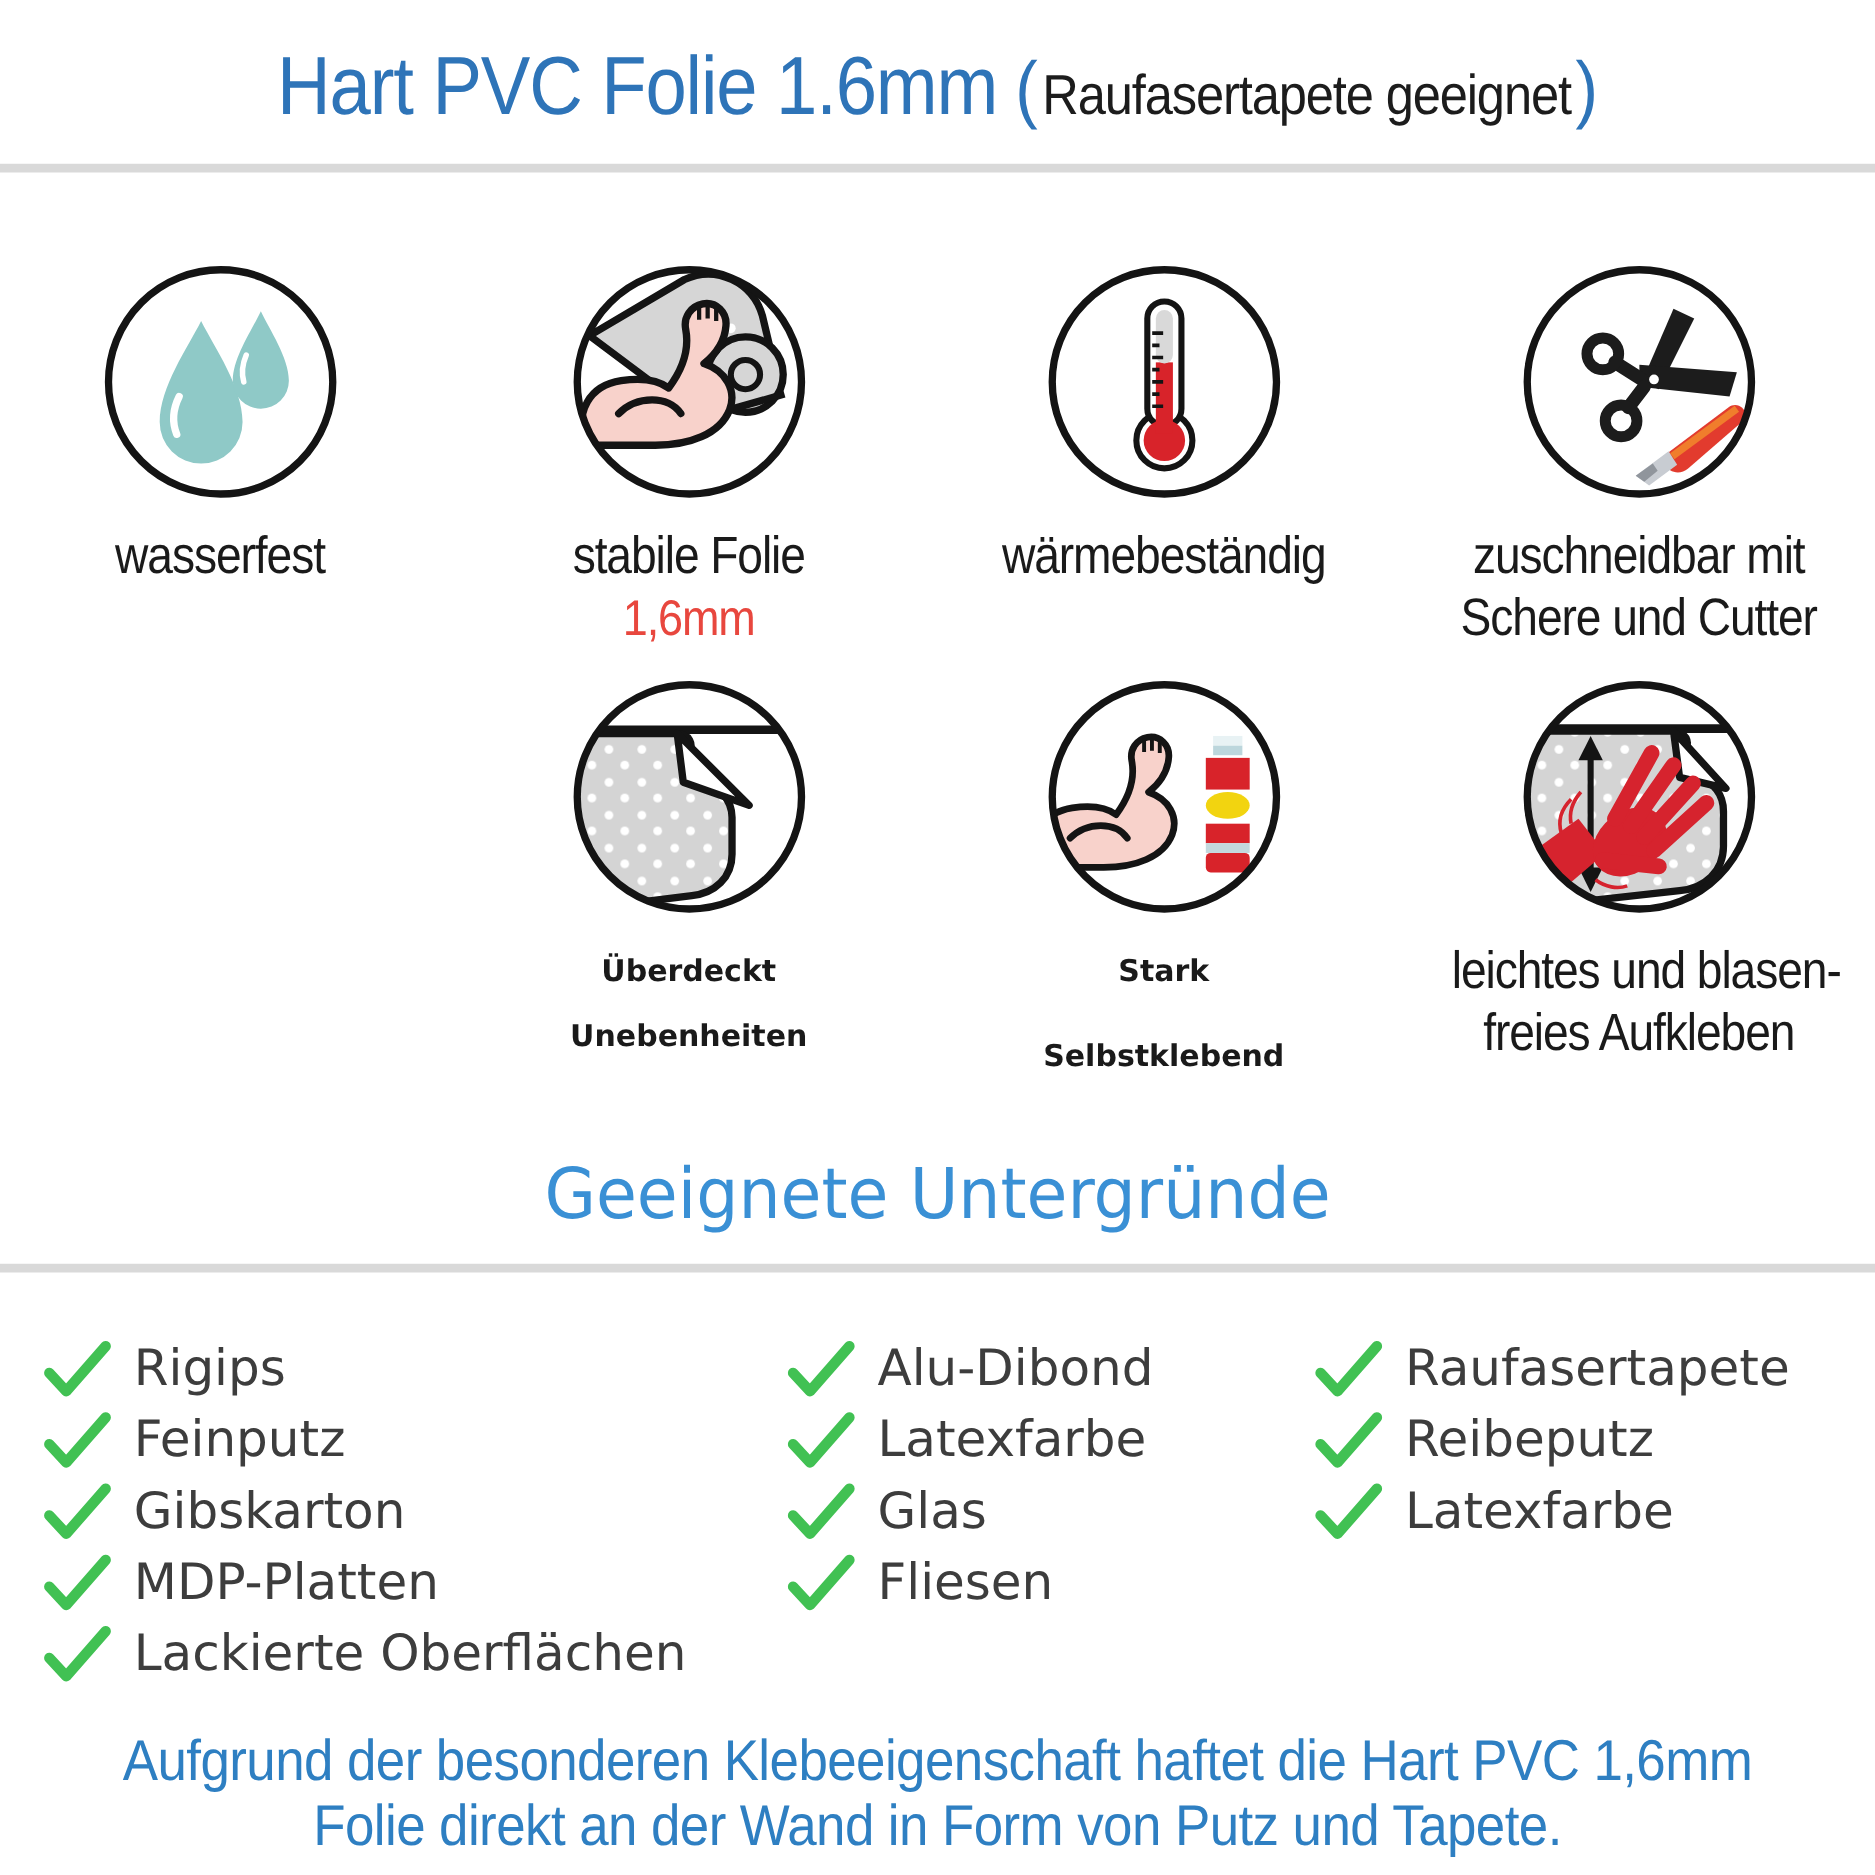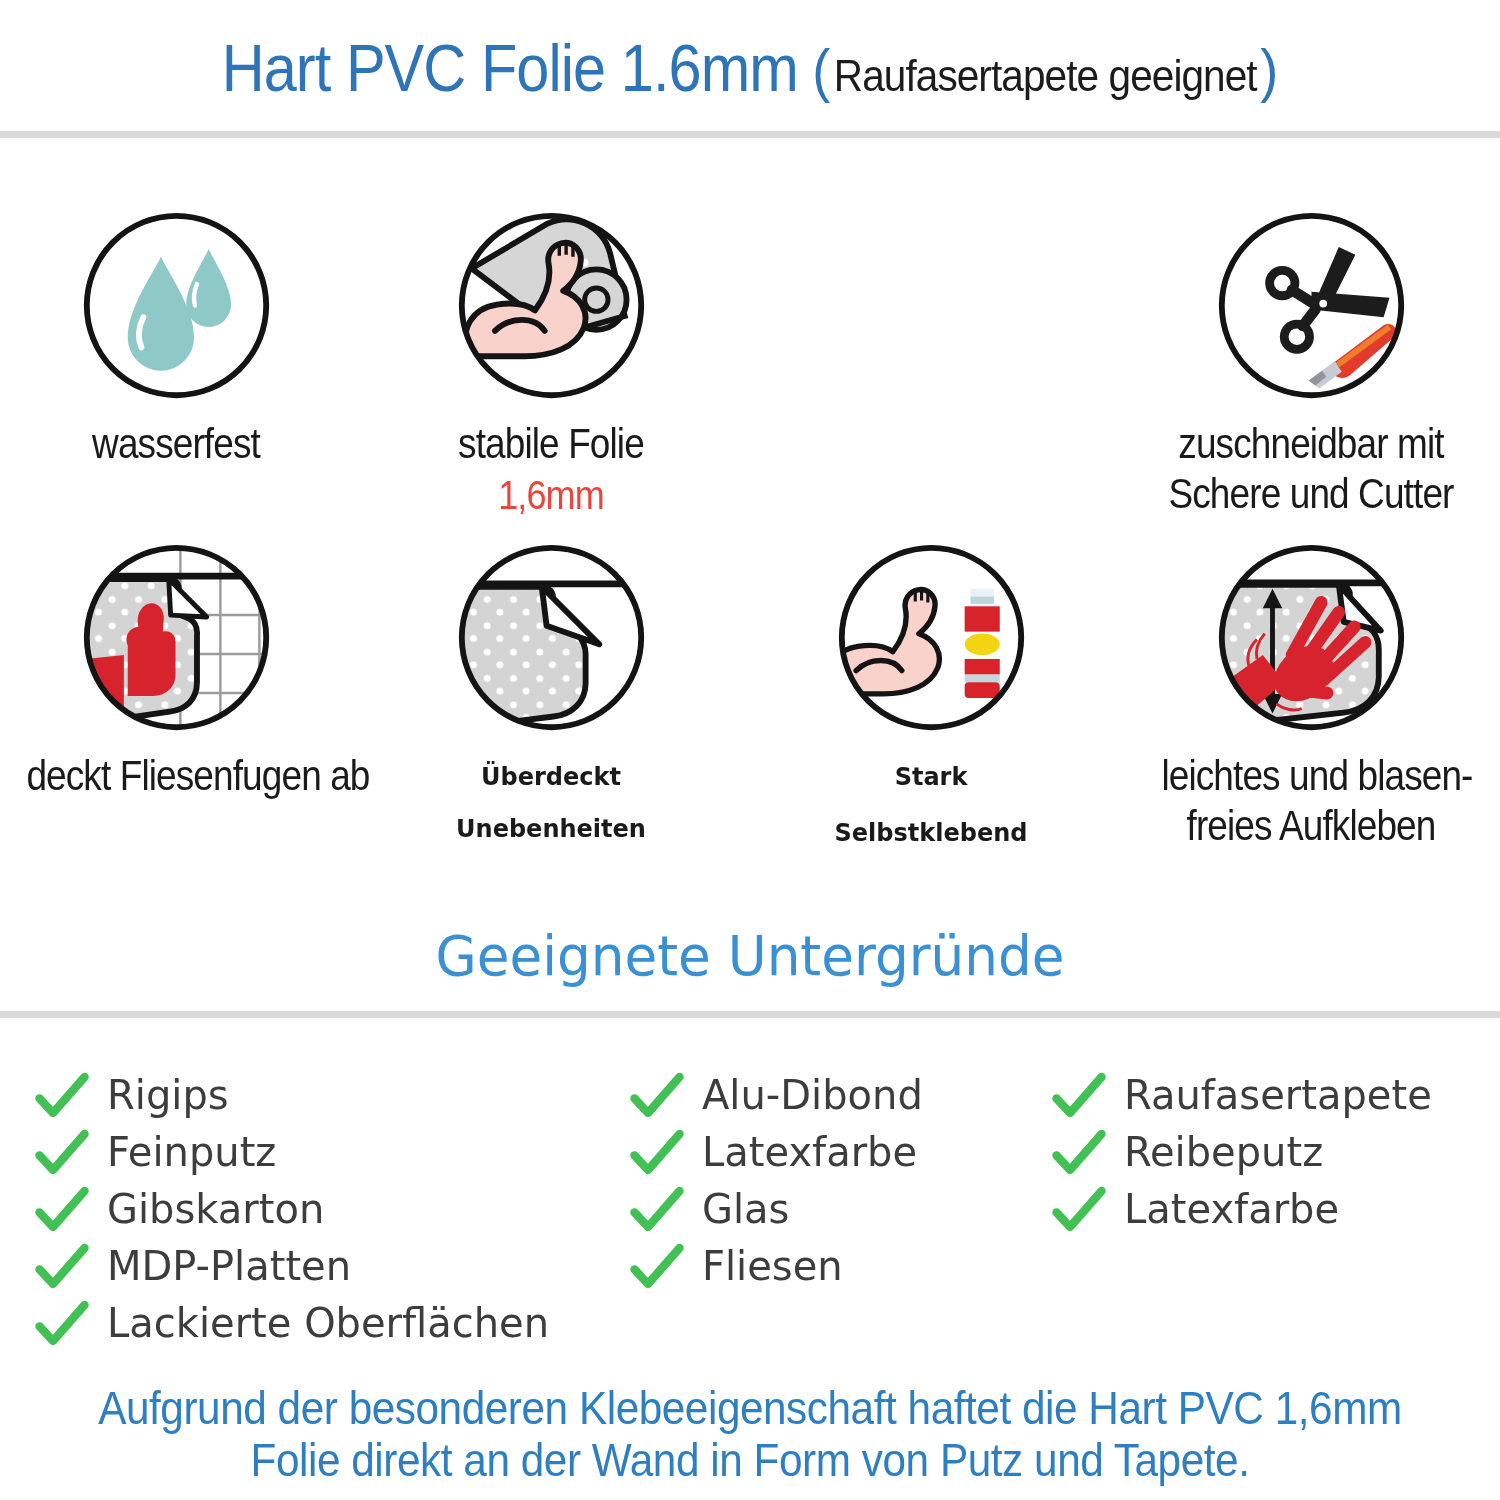--- a/index.html
+++ b/index.html
@@ -92,20 +92,33 @@
         <path d="M14 152 C6 124 18 103 44 99 C64 96 75 99 83 105 C95 89 100 73 97 57 C95 47 101 38 111 36 C122 34 131 43 130 54 C129 67 122 77 112 85 C130 91 139 107 133 123 C125 143 100 152 72 152 Z" fill="#f8d2cb" stroke="#141414" stroke-width="6" stroke-linejoin="round"></path>
         <path d="M42 126 C57 111 83 111 93 126" fill="none" stroke="#141414" stroke-width="6" stroke-linecap="round"></path>
         <path d="M108 38 L108 49 M115 37 L115 48 M122 39 L122 50" stroke="#141414" stroke-width="3.5"></path>
       </g>
       <circle cx="100" cy="100" r="92" fill="none" stroke="#141414" stroke-width="6"></circle>
     </svg>
     <span class="feature-label">stabile Folie</span>
     <span class="feature-sublabel">1,6mm</span>
   </div>
 
+  <div class="feature" style="left:761px;top:208px">
+    <svg class="picto" width="195" height="195" viewBox="0 0 200 200">
+      <circle cx="100" cy="100" r="90" fill="#fff"></circle>
+      <circle cx="100" cy="148" r="23" fill="#fff" stroke="#141414" stroke-width="5"></circle>
+      <rect x="86" y="34" width="28" height="102" rx="14" fill="#fff" stroke="#141414" stroke-width="5"></rect>
+      <circle cx="100" cy="148" r="17" fill="#d8232a"></circle>
+      <rect x="93" y="84" width="14" height="58" fill="#d8232a"></rect>
+      <rect x="93" y="41" width="14" height="44" rx="7" fill="#d9d9d9"></rect>
+      <path d="M90 60 h9 M90 70 h6 M90 80 h9 M90 90 h6 M90 100 h9 M90 110 h6 M90 120 h9" stroke="#141414" stroke-width="3"></path>
+      <circle cx="100" cy="100" r="92" fill="none" stroke="#141414" stroke-width="6"></circle>
+    </svg>
+    <span class="feature-label">wärmebeständig</span>
+  </div>
 
   <div class="feature" style="left:1141px;top:208px">
     <svg class="picto" width="195" height="195" viewBox="0 0 200 200">
       <circle cx="100" cy="100" r="90" fill="#fff"></circle>
       <g clip-path="url(#cc)">
         <polygon points="102,100 128,40 145,48 116,106" fill="#1c1c1c"></polygon>
         <polygon points="100,86 180,92 174,112 100,104" fill="#1c1c1c"></polygon>
         <path d="M102 98 L80 84" stroke="#1c1c1c" stroke-width="11" stroke-linecap="round"></path>
         <circle cx="70" cy="77" r="13" fill="none" stroke="#1c1c1c" stroke-width="9"></circle>
         <path d="M104 104 L91 121" stroke="#1c1c1c" stroke-width="11" stroke-linecap="round"></path>
@@ -115,38 +128,20 @@
         <path d="M127 161 L180 122" stroke="#f07d2c" stroke-width="6"></path>
         <polygon points="97,177 124,157 131,168 108,185" fill="#c8ccd2"></polygon>
         <polygon points="97,177 111,167 115,173 104,182" fill="#90959c"></polygon>
       </g>
       <circle cx="100" cy="100" r="92" fill="none" stroke="#141414" stroke-width="6"></circle>
     </svg>
     <span class="feature-label">zuschneidbar mit</span>
     <span class="feature-label" style="margin-top:0">Schere und Cutter</span>
   </div>
 
-  <div class="feature" style="left:6px;top:540px">
-    <svg class="picto" width="195" height="195" viewBox="0 0 200 200">
-      <circle cx="100" cy="100" r="90" fill="#fff"></circle>
-      <g clip-path="url(#cc)">
-        <path d="M104 10 L104 192 M145 10 L145 192 M185 30 L185 170" stroke="#9b9b9b" stroke-width="2.5"></path>
-        <path d="M40 77 L194 77 M52 117 L194 117 M60 157 L192 157" stroke="#9b9b9b" stroke-width="2.5"></path>
-        <path d="M6 37 L194 37" stroke="#141414" stroke-width="7"></path>
-        <path d="M4 40 L90 40 C102 40 105 49 100 57 C95 66 98 76 109 79 C118 82 122 89 121 98 L121 146 C121 163 110 174 93 176 L4 189 Z" fill="url(#dots)" stroke="#141414" stroke-width="6" stroke-linejoin="round"></path>
-        <polygon points="92,40 131,79 94,77" fill="#fff" stroke="#141414" stroke-width="5" stroke-linejoin="round"></polygon>
-        <g fill="#d6232e">
-          <polygon points="8,122 46,118 46,176 8,170"></polygon>
-          <path d="M50 108 C46 98 52 90 61 89 C58 77 64 66 73 65 C81 64 87 71 87 80 L86 94 C93 92 99 97 99 104 L99 138 C99 151 89 160 76 160 L50 160 Z"></path>
-        </g>
-      </g>
-      <circle cx="100" cy="100" r="92" fill="none" stroke="#141414" stroke-width="6"></circle>
-    </svg>
-    <span class="feature-label">deckt Fliesenfugen ab</span>
-  </div>
 
   <div class="feature" style="left:381px;top:540px">
     <svg class="picto" width="195" height="195" viewBox="0 0 200 200">
       <circle cx="100" cy="100" r="90" fill="#fff"></circle>
       <g clip-path="url(#cc)">
         <path d="M10 45 L190 45" stroke="#141414" stroke-width="7"></path>
         <path d="M6 48 L88 48 C101 48 104 57 99 65 C94 74 98 84 109 87 C124 91 135 102 135 117 L135 147 C135 166 121 179 102 181 L6 193 Z" fill="url(#dots)" stroke="#141414" stroke-width="6" stroke-linejoin="round"></path>
         <polygon points="90,48 149,107 95,88" fill="#fff" stroke="#141414" stroke-width="6" stroke-linejoin="round"></polygon>
       </g>
       <circle cx="100" cy="100" r="92" fill="none" stroke="#141414" stroke-width="6"></circle>
@@ -169,21 +164,21 @@
         <rect x="134" y="66" width="36" height="96" rx="4" fill="#fff"></rect>
         <rect x="134" y="68" width="36" height="26" fill="#d8232a"></rect>
         <ellipse cx="152" cy="107" rx="18" ry="11" fill="#f2d410"></ellipse>
         <rect x="134" y="122" width="36" height="16" fill="#d8232a"></rect>
         <rect x="134" y="138" width="36" height="8" fill="#c3d8dd"></rect>
         <rect x="134" y="146" width="36" height="16" rx="4" fill="#d8232a"></rect>
       </g>
       <circle cx="100" cy="100" r="92" fill="none" stroke="#141414" stroke-width="6"></circle>
     </svg>
     <span class="feature-label bold">Stark</span>
-    <span class="feature-label bold" style="margin-top:4px">Selbstklebend</span>
+    <span class="feature-label bold" style="margin-top:16px">Selbstklebend</span>
   </div>
 
   <div class="feature" style="left:1141px;top:540px">
     <svg class="picto" width="195" height="195" viewBox="0 0 200 200">
       <circle cx="100" cy="100" r="90" fill="#fff"></circle>
       <g clip-path="url(#cc)">
         <path d="M10 44 L190 44" stroke="#141414" stroke-width="7"></path>
         <path d="M6 46 L126 46 C139 46 142 55 137 63 C132 72 136 81 147 84 C161 88 169 98 169 112 L169 140 C169 161 154 175 133 177 L6 191 Z" fill="url(#dots)" stroke="#141414" stroke-width="6" stroke-linejoin="round"></path>
         <polygon points="128,46 171,93 133,84" fill="#fff" stroke="#141414" stroke-width="6" stroke-linejoin="round"></polygon>
         <path d="M60 66 L60 162" stroke="#141414" stroke-width="5"></path>

